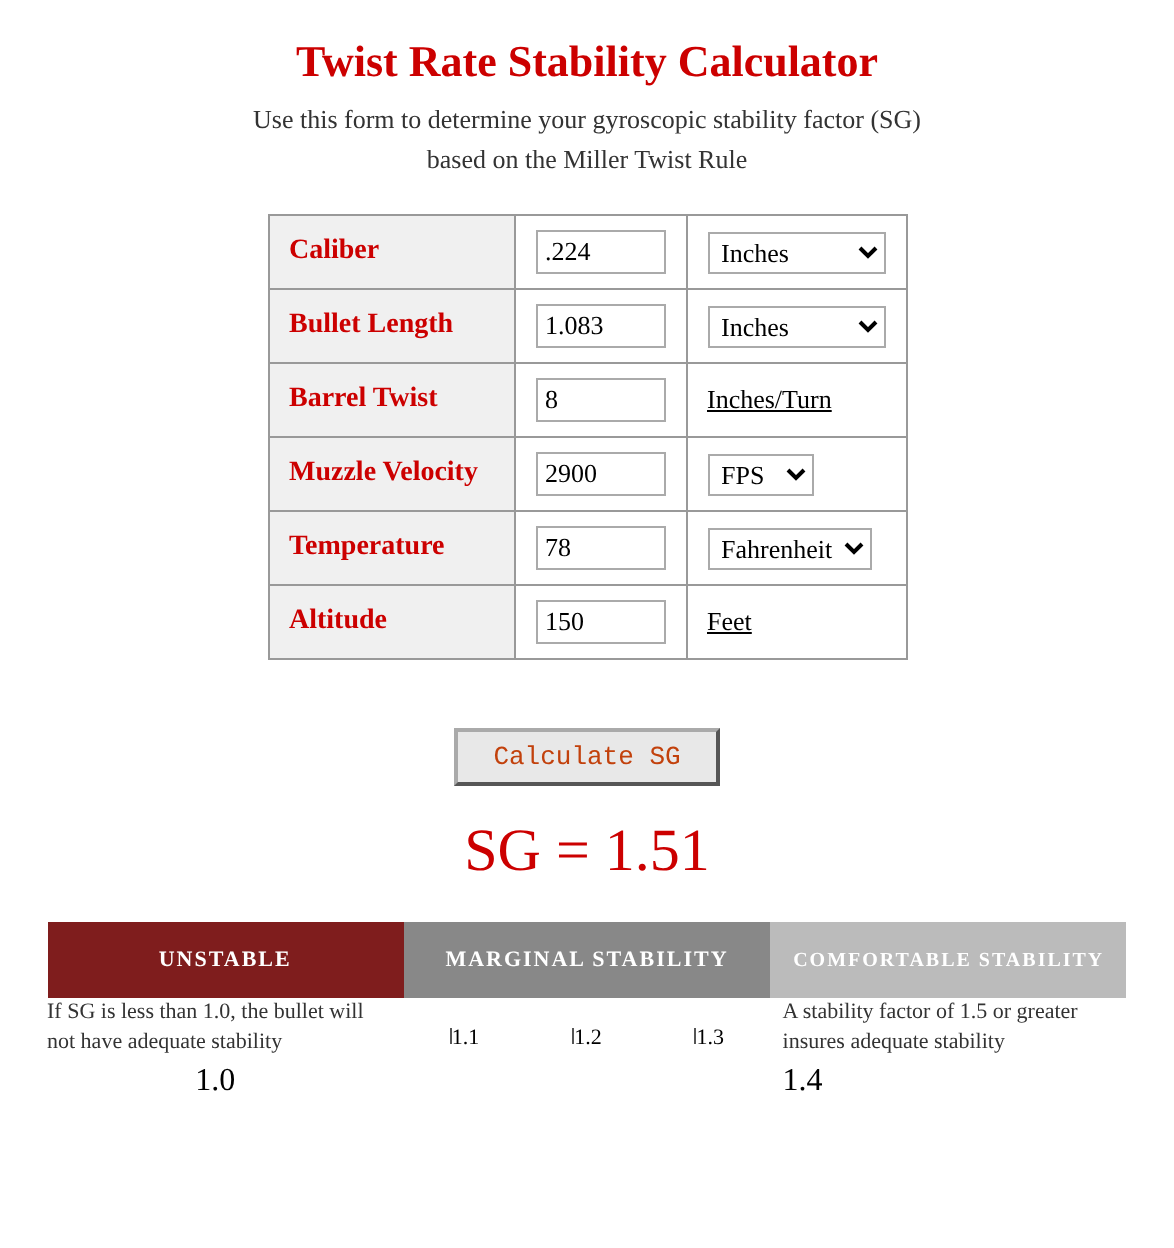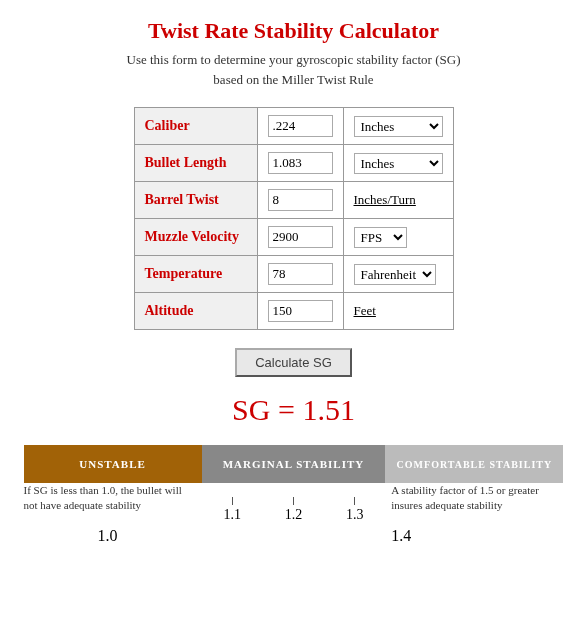--- a/index.html
+++ b/index.html
@@ -66,28 +66,28 @@
       font-size: 13px;
       font-family: inherit;
       background: #fff;
     }
     .unit-label {
       font-size: 13px;
       color: #000;
     }
     .calculate-btn {
       display: block;
-      margin: 0 auto 16px auto;
+      margin: 16px auto 16px auto;
       padding: 5px 18px;
       font-size: 13px;
-      font-family: Liberation Sans, sans-serif;
+      font-family: Liberation Mono, monospace;
       background: #e8e8e8;
       border: 2px outset #aaa;
       cursor: pointer;
-      color: #404040;
+      color: #c2410c;
     }
     .sg-result {
       color: #cc0000;
       font-size: 30px;
       font-weight: normal;
       text-align: center;
       margin-bottom: 18px;
       font-family: Times New Roman, serif;
     }
     .stability-chart {
@@ -154,23 +154,23 @@
       position: relative;
     }
     .tick-row {
       display: flex;
       justify-content: space-around;
       padding-top: 14px;
       padding-bottom: 2px;
     }
     .tick-mark {
       display: flex;
-      flex-direction: column;
-      align-items: center;
-      font-size: 14px;
+      flex-direction: row;
+      align-items: center;
+      font-size: 11px;
     }
     .tick-line {
       width: 1px;
       height: 8px;
       background: #555;
       margin-bottom: 2px;
     }
     .desc-right {
       width: 33%;
       font-size: 11px;
@@ -243,21 +243,21 @@
       </tr>
     </tbody>
 </table>
 
 <button class="calculate-btn">Calculate SG</button>
 
 <div class="sg-result">SG = 1.51</div>
 
 <div class="stability-chart">
   <div class="stability-bars">
-    <div class="bar-unstable" style="background:#a16207;color:#fff;">UNSTABLE</div>
+    <div class="bar-unstable" style="background:#7f1d1d;color:#fff;">UNSTABLE</div>
     <div class="bar-marginal" style="background:#888;color:#fff;">MARGINAL STABILITY</div>
     <div class="bar-comfortable" style="background:#bbb;color:#fff;">COMFORTABLE STABILITY</div>
   </div>
 
   <div class="stability-bottom">
     <div class="desc-left">If SG is less than 1.0, the bullet will not have adequate stability</div>
     <div class="desc-middle">
       <div class="tick-row">
         <div class="tick-mark">
           <div class="tick-line"></div>

